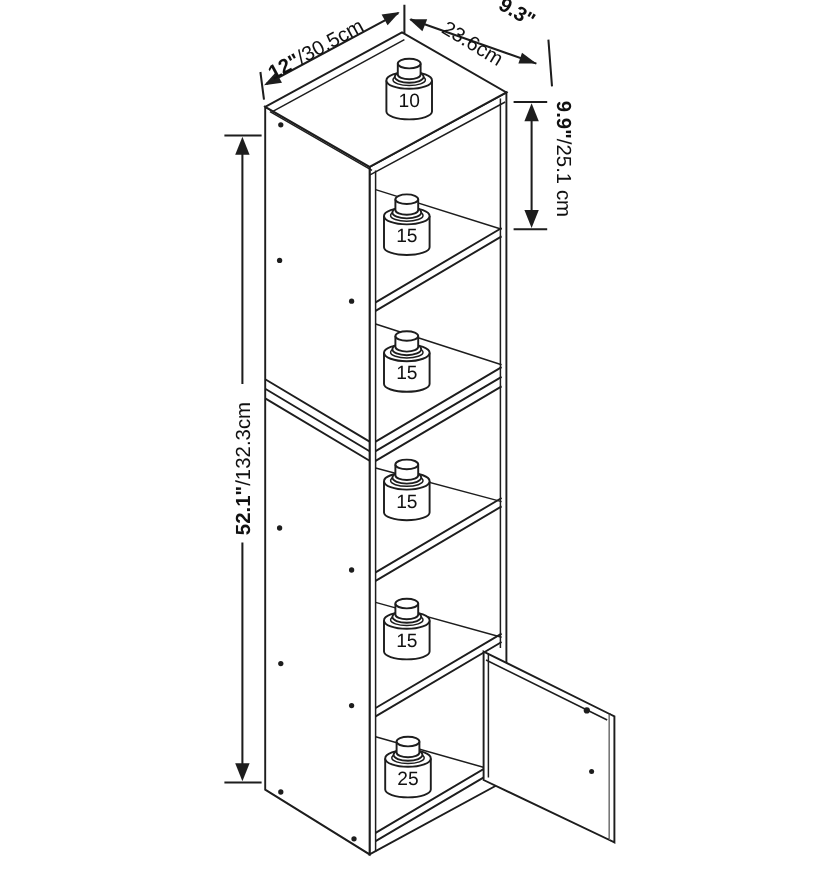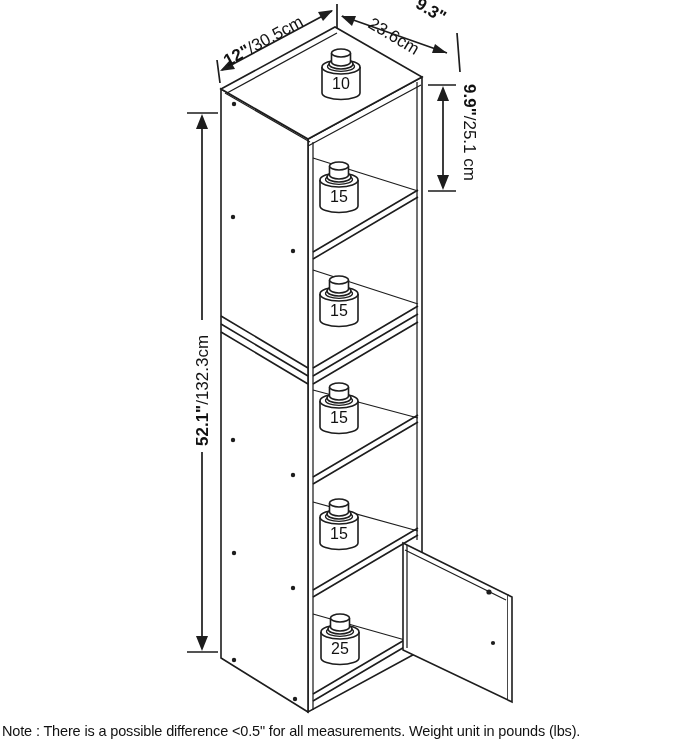--- a/index.html
+++ b/index.html
@@ -150,14 +150,13 @@
   </g>
 
   <g>
     <path class="dimline" d="M202,126 L202,320 M202,452 L202,640 M187,113 L218,113 M187,652 L218,652"></path>
     <path class="arrow" d="M202,114 L196,129 L208,129 Z"></path>
     <path class="arrow" d="M202,651 L196,636 L208,636 Z"></path>
     <text class="dimtext" transform="translate(208,446) rotate(-90)"><tspan class="b">52.1"</tspan><tspan>/132.3cm</tspan></text>
   </g>
 </svg>
 
-<div class="note">Note : There is a possible difference &lt;0.5" for all measurements. Weight unit in pounds (lbs).</div>
 </div>
 
 </body></html>

